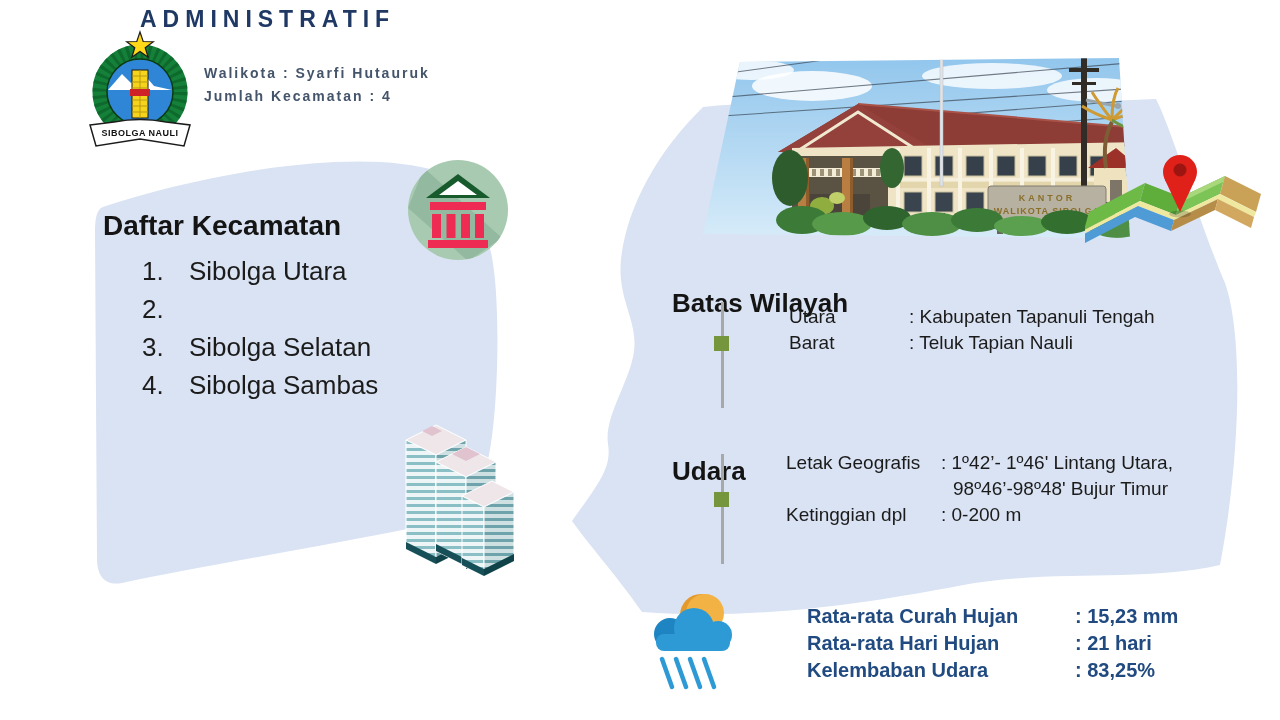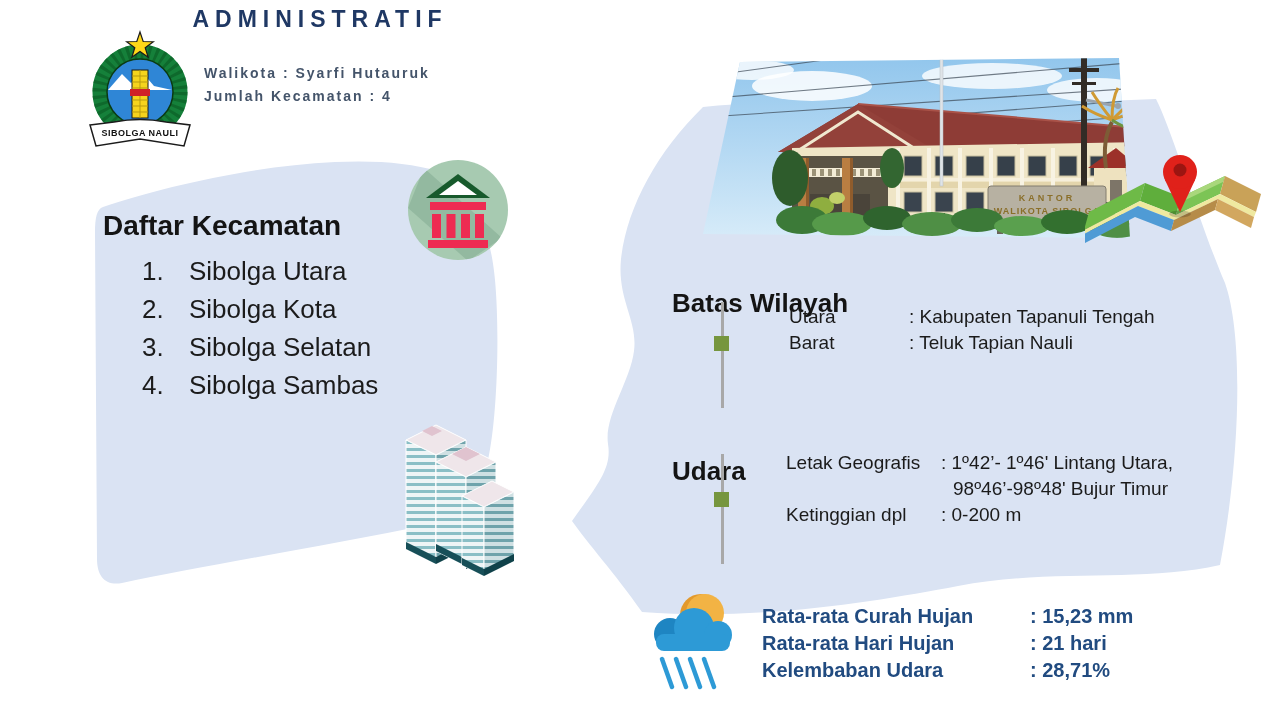--- a/index.html
+++ b/index.html
@@ -1,19 +1,19 @@
 <!DOCTYPE html>
 <html><head>
 <meta charset="utf-8">
 <style>
   html,body{margin:0;padding:0;background:#ffffff;}
   .stage{position:relative;width:1280px;height:720px;background:#ffffff;overflow:hidden;
          font-family:"Liberation Sans", sans-serif;}
   .abs{position:absolute;}
-  .sec-title{font-weight:800;font-size:23px;letter-spacing:6px;color:#1f3864;text-align:center;}
+  .sec-title{font-weight:800;font-size:23px;letter-spacing:6px;color:#1f3864;}
   .info-line{font-weight:700;font-size:14px;letter-spacing:2px;color:#44546a;line-height:23px;white-space:nowrap;}
   .panel-heading{font-weight:700;font-size:28px;color:#141414;white-space:nowrap;}
   .kec-row{height:38px;font-size:26px;color:#1b1b1b;display:flex;}
   .kec-num{display:inline-block;width:47px;}
   .rh{font-weight:700;font-size:26px;color:#141414;white-space:nowrap;margin-top:40px;}
   .drow{font-size:19px;color:#1b1b1b;line-height:26px;white-space:nowrap;}
   .drow .lbl{display:inline-block;margin-left:36px;}
   .batas .lbl{width:120px;}
   .lokasi .lbl{width:155px;}
   .lokasi .cont{padding-left:12px;}
@@ -66,21 +66,20 @@
 
   <div class="abs panel-heading" style="left:103px;top:210px;">Daftar Kecamatan</div>
 
   <div class="abs" style="left:142px;top:256px;">
     <div class="kec-row">
         <span class="kec-num">1.</span>
         <span>Sibolga Utara</span>
       </div>
     <div class="kec-row">
         <span class="kec-num">2.</span>
-        <span>Sibolga Kota</span>
       </div>
     <div class="kec-row">
         <span class="kec-num">3.</span>
         <span>Sibolga Selatan</span>
       </div>
     <div class="kec-row">
         <span class="kec-num">4.</span>
         <span>Sibolga Sambas</span>
       </div>
   </div>
@@ -318,19 +317,19 @@
       <rect x="10" y="48" width="74" height="17" rx="8" fill="#2d9ad6"></rect>
     </g>
     <g stroke="#2d9ad6" stroke-width="4.5" stroke-linecap="round">
       <line x1="16" y1="73" x2="26" y2="101"></line>
       <line x1="30" y1="73" x2="40" y2="101"></line>
       <line x1="44" y1="73" x2="54" y2="101"></line>
       <line x1="58" y1="73" x2="68" y2="101"></line>
     </g>
   </svg>
 
-  <div class="abs" style="left:762px;top:603px;">
+  <div class="abs" style="left:807px;top:603px;">
     <div class="crow"><span class="lbl">Rata-rata Curah Hujan</span><span>: 15,23 mm</span></div>
     <div class="crow"><span class="lbl">Rata-rata Hari Hujan</span><span>: 21 hari</span></div>
-    <div class="crow"><span class="lbl">Kelembaban Udara</span><span>: 28,71%</span></div>
+    <div class="crow"><span class="lbl">Kelembaban Udara</span><span>: 83,25%</span></div>
   </div>
 
 </div>
 
 </body></html>

